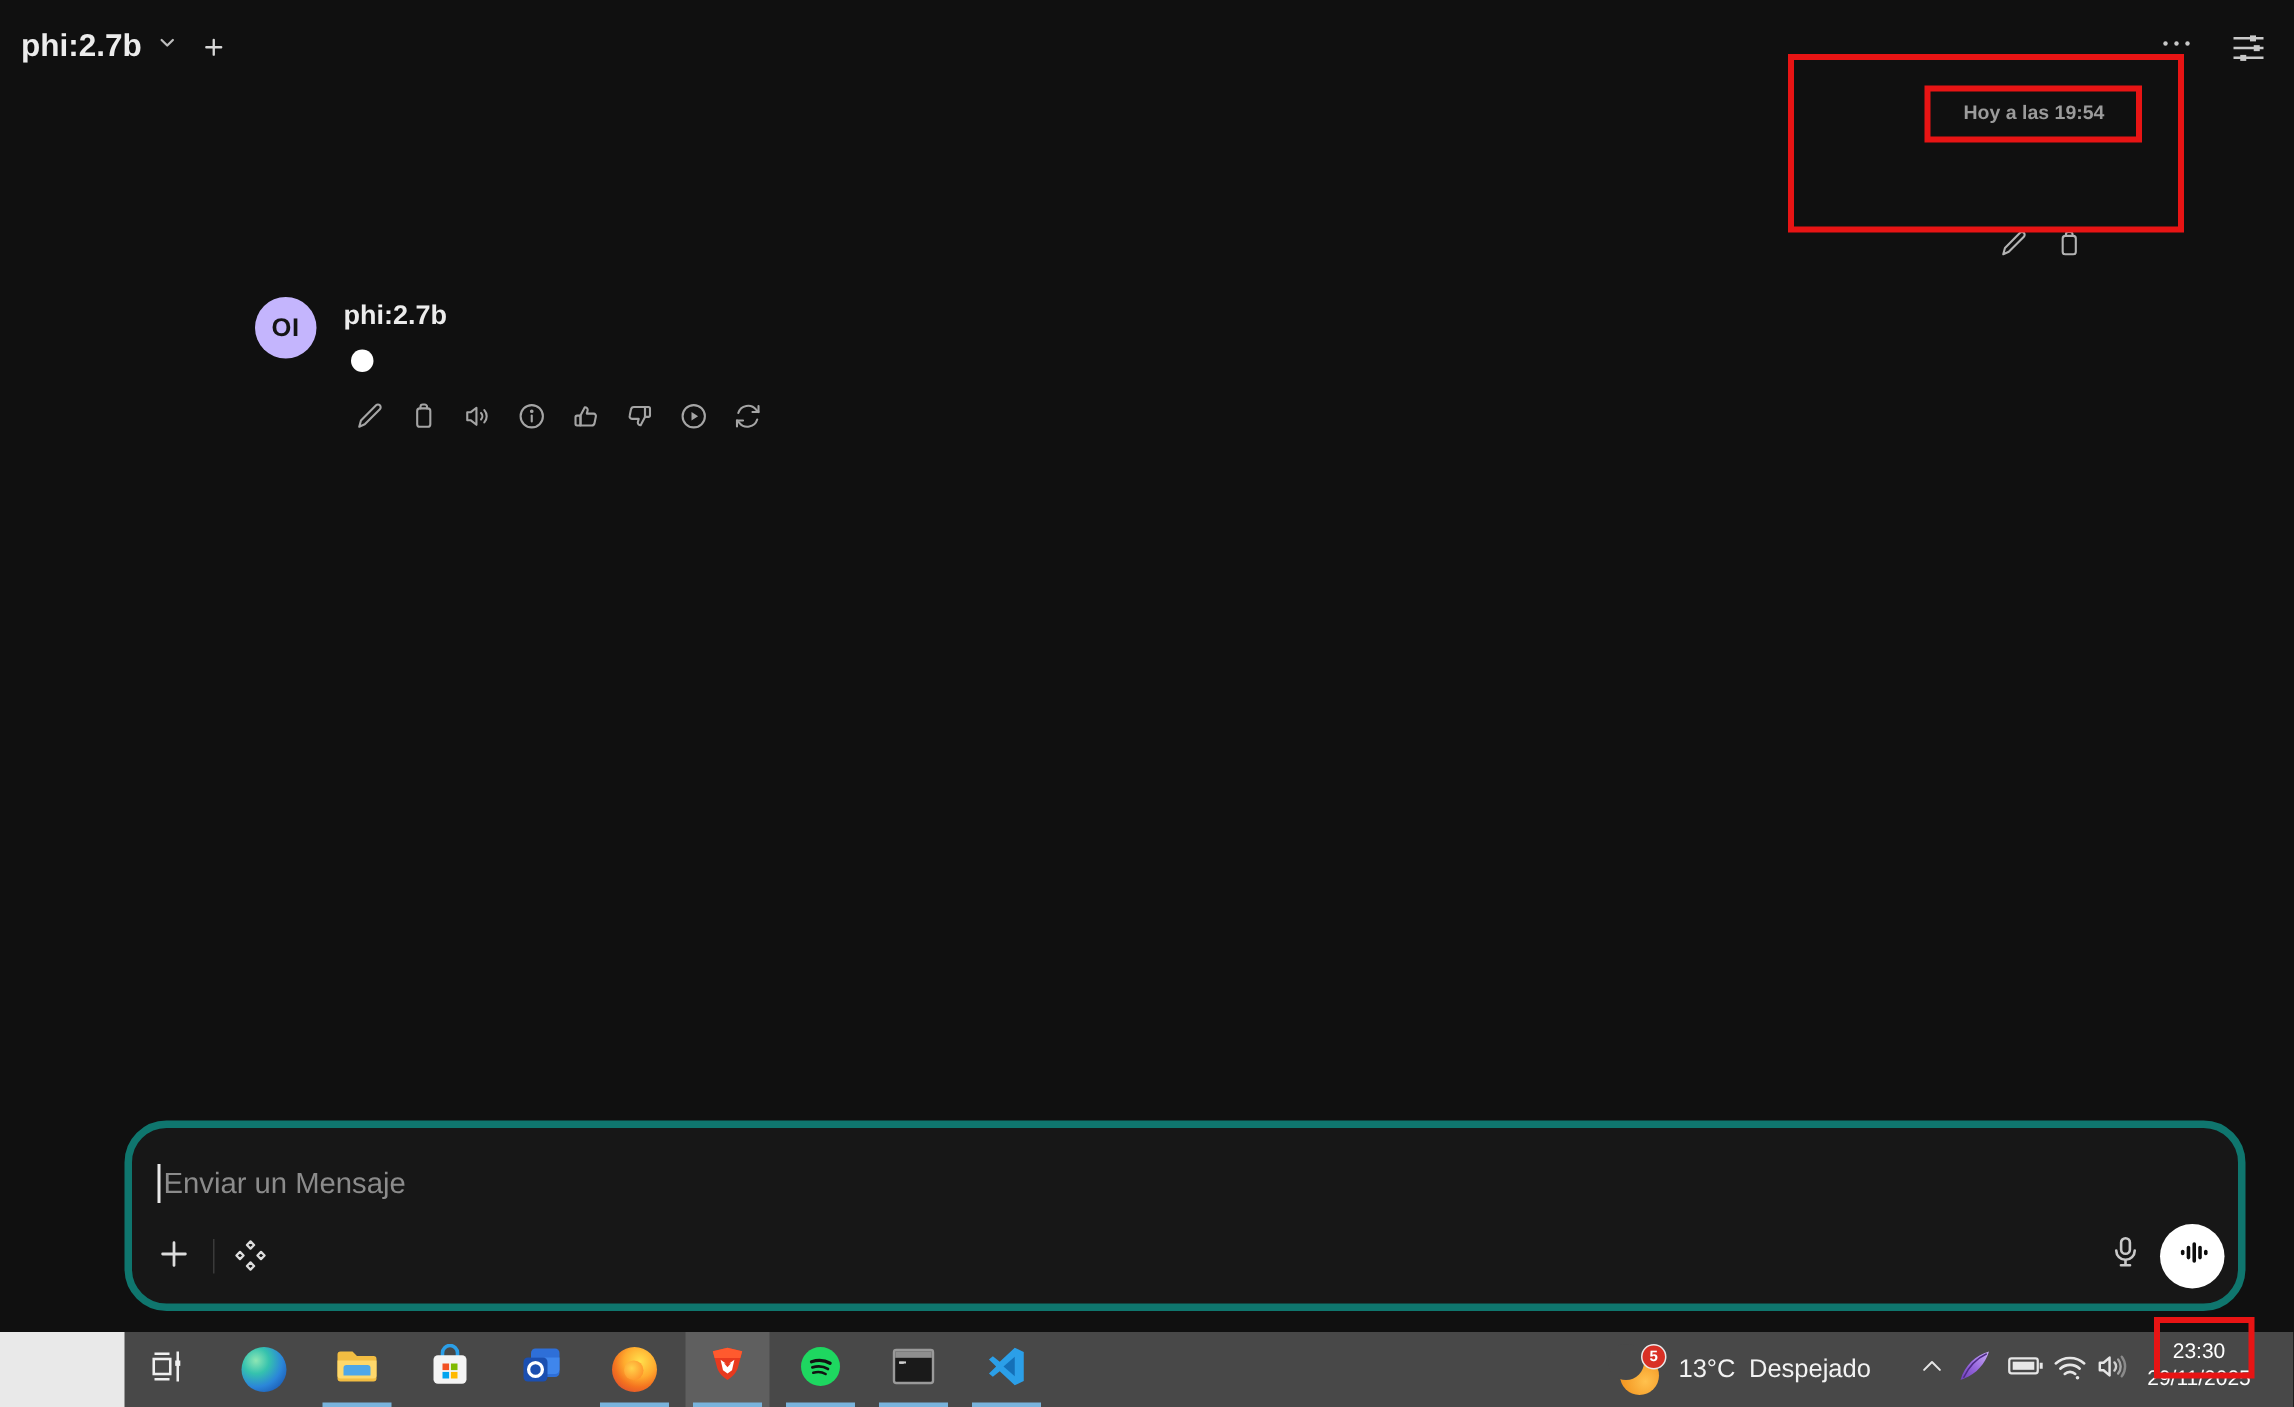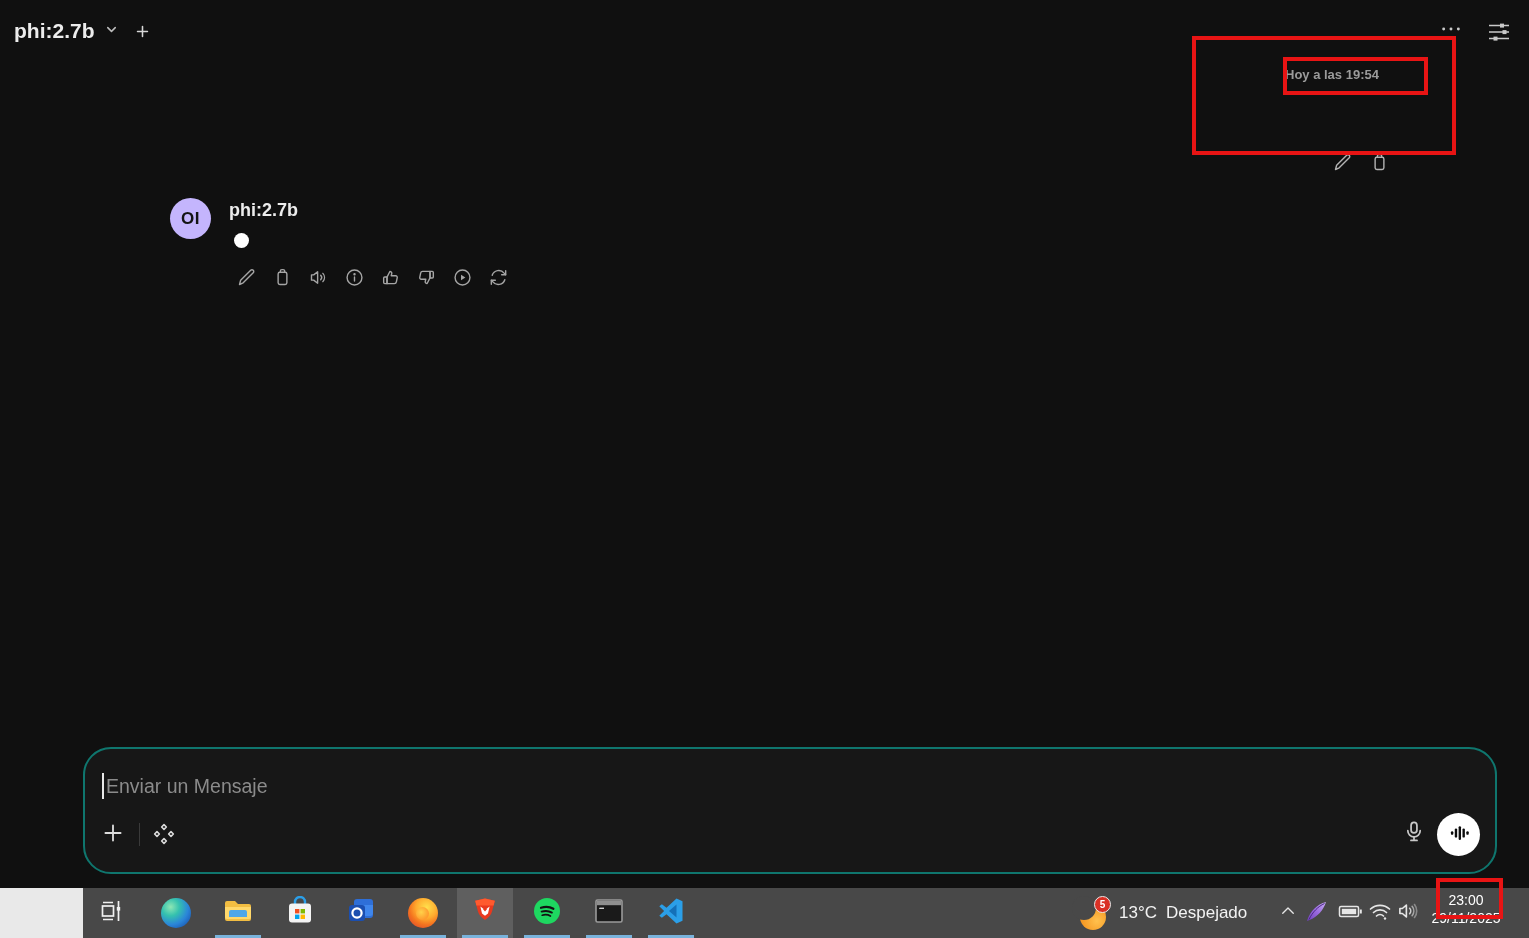--- a/index.html
+++ b/index.html
@@ -10,40 +10,40 @@
   
   .model-selector { position:absolute; left:14px; top:19px; display:flex; align-items:center; gap:9px;
     cursor:pointer; }
   .model-name { font-size:21px; font-weight:600; color:#ececec; }
   .hdr-ico { color:#bdbdbd; }
   .new-chat-btn { position:absolute; left:134px; top:23px; color:#d8d8d8; }
   .header-more { position:absolute; left:1440px; top:22px; color:#c9c9c9; }
   .header-controls { position:absolute; left:1487px; top:21px; color:#c9c9c9; }
 
   
-  .msg-timestamp { position:absolute; left:1285px; top:67px; width:142px; text-align:left;
+  .msg-timestamp { position:absolute; left:1285px; top:67px; width:142px; text-align:center;
     font-size:13px; font-weight:700; color:#9b9b9b; }
   .user-bubble { position:absolute; left:1208px; top:91px; height:47px; display:flex; align-items:center;
     padding:0 22px; background:#272727; border-radius:24px; font-size:19px; color:#ededed; }
   .user-actions { position:absolute; left:1332px; top:152px; display:flex; gap:16px; color:#b3b3b3; }
 
   
   .assistant-avatar { position:absolute; left:170px; top:198px; width:41px; height:41px; border-radius:50%;
     background:#c4b5fd; color:#141414; display:flex; align-items:center; justify-content:center;
     font-weight:700; font-size:17px; letter-spacing:.5px; }
   .assistant-name { position:absolute; left:229px; top:200px; font-size:18px; font-weight:700; color:#ececec; }
   .loading-dot { position:absolute; left:234px; top:233px; width:15px; height:15px; border-radius:50%;
     background:#ffffff; }
   .assistant-actions { position:absolute; left:236px; top:267px; display:flex; gap:15px; color:#a5a5a5; }
   .icon-btn { cursor:pointer; display:inline-flex; }
   .icon-btn svg { display:block; }
 
   
   .composer { position:absolute; left:83px; top:747px; width:1414px; height:127px;
-    background:#171717; border:2px solid #0f766e; border-radius:28px; }
+    background:#171717; border:5px solid #0f766e; border-radius:28px; }
   .caret { position:absolute; left:17px; top:24px; width:2px; height:26px; background:#e8e8e8; }
   .composer-placeholder { position:absolute; left:21px; top:26px; font-size:19.5px; color:#8b8b8b; }
   .composer-plus { position:absolute; left:15px; top:71px; color:#dcdcdc; }
   .composer-divider { position:absolute; left:54px; top:74px; width:1px; height:23px; background:#3a3a3a; }
   .composer-tools { position:absolute; left:67px; top:73px; color:#dcdcdc; }
   .composer-mic { position:absolute; left:1316px; top:70px; color:#c9c9c9; }
   .voice-btn { position:absolute; left:1352px; top:64px; width:43px; height:43px; border-radius:50%;
     background:#ffffff; display:flex; align-items:center; justify-content:center; color:#0c0c0c; cursor:pointer; }
 
   
@@ -419,21 +419,21 @@
         <svg width="26" height="26" viewBox="0 0 24 24" fill="none" stroke-linecap="round" stroke-linejoin="round">
           <path d="M10.5 6.5L6.8 9.7H4.5v4.6h2.3l3.7 3.2v-11z" stroke="currentColor" stroke-width="1.5"></path>
           <path d="M13.5 9.5a3.6 3.6 0 010 5" stroke="#cfcfcf" stroke-width="1.5"></path>
           <path d="M15.8 7.7a6.8 6.8 0 010 8.6" stroke="#a5a5a5" stroke-width="1.5"></path>
           <path d="M18 6a9.8 9.8 0 010 12" stroke="#8a8a8a" stroke-width="1.5"></path>
         </svg>
       </span>
     </div>
 
     <div class="tb-clock">
-      <div class="time">23:00</div>
+      <div class="time">23:30</div>
       <div class="date">29/11/2025</div>
     </div>
   </div>
 
   <div class="annot annot-user"></div>
   <div class="annot annot-time"></div>
   <div class="annot annot-clock"></div>
 
 </div>
 

